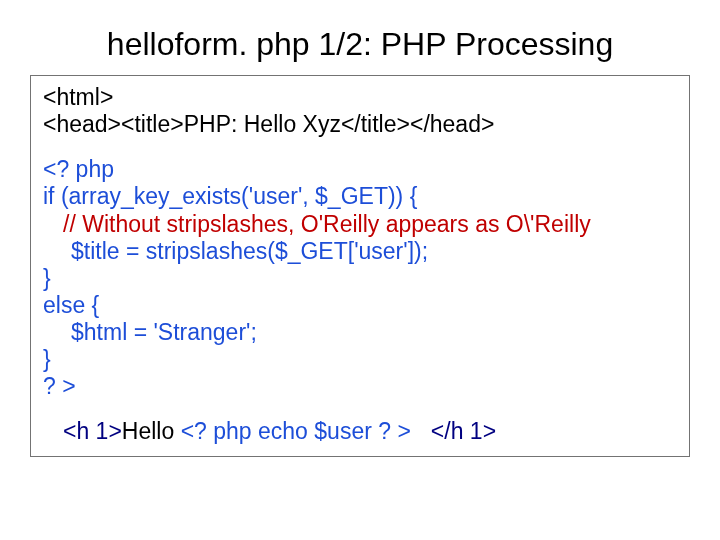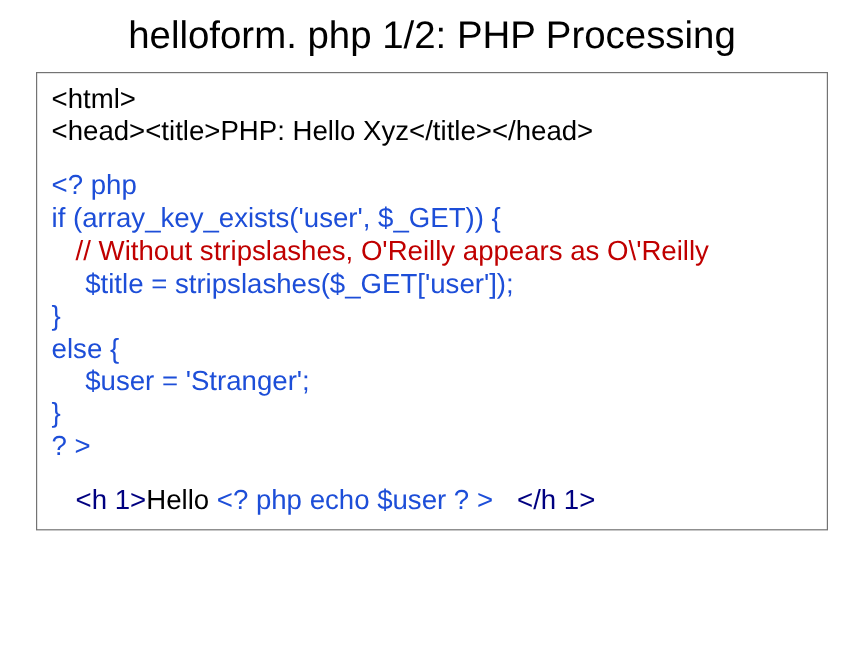--- a/index.html
+++ b/index.html
@@ -11,21 +11,21 @@
     height: 540px;
     overflow: hidden;
   }
   .slide {
     padding: 10px 30px 20px 30px;
     box-sizing: border-box;
   }
   .title {
     font-size: 32px;
     text-align: center;
-    margin: 1px 0 12px 0;
+    margin: 16px 0 12px 0;
     color: #000;
     font-weight: normal;
   }
   .codebox {
     border: 1px solid #737373;
     padding: 8px 12px 10px 12px;
     font-family: Arial, Helvetica, sans-serif;
     font-size: 23px;
     line-height: 1.18;
   }
@@ -46,21 +46,21 @@
   <div class="codebox">
     <div class="black">&lt;html&gt;</div>
     <div class="black">&lt;head&gt;&lt;title&gt;PHP: Hello Xyz&lt;/title&gt;&lt;/head&gt;</div>
     <div class="gap"></div>
     <div class="green">&lt;? php</div>
     <div class="green">if (array_key_exists('user', $_GET)) {</div>
     <div class="red indent1">// Without stripslashes, O'Reilly appears as O\'Reilly</div>
     <div class="green indent2">$title = stripslashes($_GET['user']);</div>
     <div class="green">}</div>
     <div class="green">else {</div>
-    <div class="green indent2">$user = 'Stranger';</div>
+    <div class="green indent2">$html = 'Stranger';</div>
     <div class="green">}</div>
     <div class="green">? &gt;</div>
     <div class="gap"></div>
     <div>
       <span class="navy">&lt;h 1&gt;</span><span class="black">Hello </span><span class="green">&lt;? php  echo $user  ? &gt;</span><span class="navy">&lt;/h 1&gt;</span>
     </div>
   </div>
 </div>
 
 </body></html>

